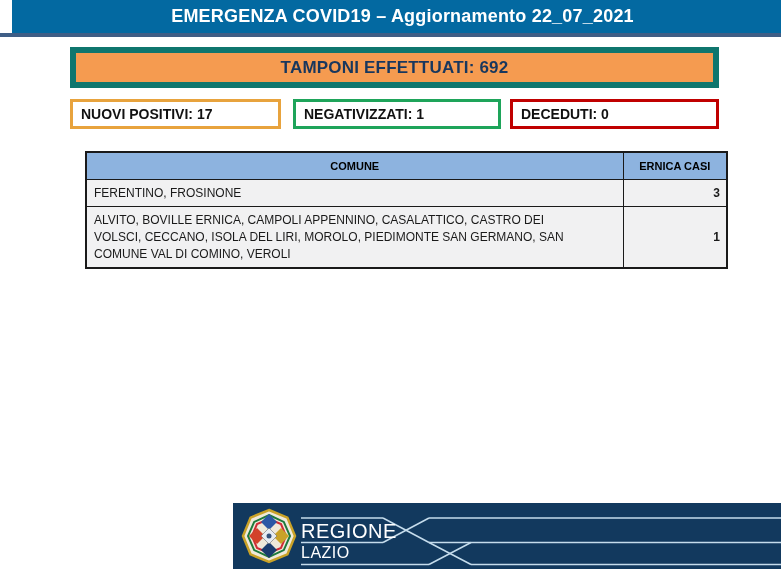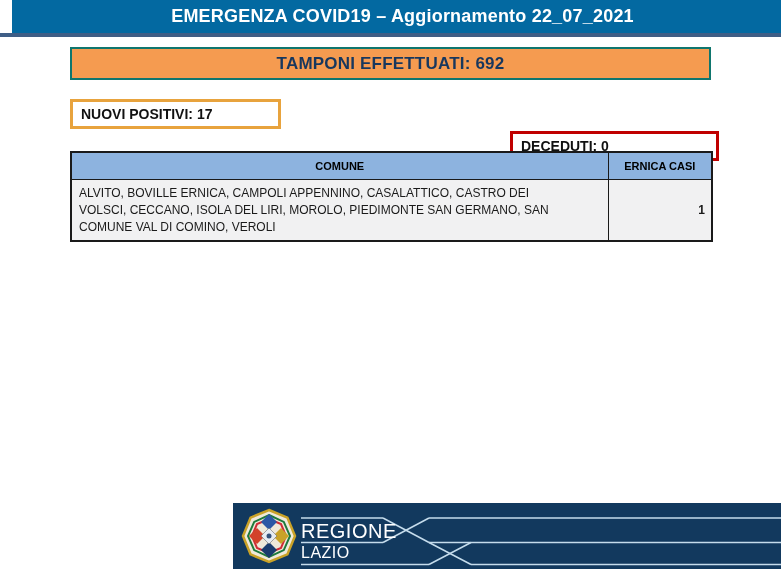--- a/index.html
+++ b/index.html
@@ -10,36 +10,36 @@
   
   .top-bar{
     position:absolute;left:12px;top:0;width:781px;height:33px;background:#0369a1;
     display:flex;align-items:center;justify-content:center;
   }
   .top-bar-title{color:#ffffff;font-weight:bold;font-size:18px;letter-spacing:.2px;}
   .top-bar-strip{position:absolute;left:0;top:33px;width:781px;height:4px;background:#3F5E86;}
   
   .tamponi-banner{
     position:absolute;left:70px;top:47px;width:637px;height:29px;
-    background:#F59B50;border:2px solid #0f766e;
+    background:#F59B50;border:6px solid #0f766e;
     display:flex;align-items:center;justify-content:center;
   }
   .tamponi-label{color:#17375E;font-weight:bold;font-size:17px;letter-spacing:.2px;}
   
   .stat-box{
     position:absolute;top:99px;height:24px;background:#ffffff;border:3px solid #999;
     display:flex;align-items:center;padding-left:8px;
   }
   .stat-label{font-weight:bold;font-size:14px;color:#111;}
   .stat-positivi{left:70px;width:197px;}
   .stat-negativizzati{left:293px;width:194px;}
   .stat-deceduti{left:510px;width:195px;}
   
   .cases-table{
-    position:absolute;left:70px;top:151px;width:641px;
+    position:absolute;left:85px;top:151px;width:641px;
     border-collapse:collapse;table-layout:fixed;
   }
   .cases-table th,.cases-table td{border:1px solid #1a1a1a;}
   .cases-table{border:2px solid #1a1a1a;}
   .cases-table th{
     background:#8DB3DF;height:24px;font-size:11px;font-weight:bold;color:#000;text-align:center;
   }
   .cases-table td{background:#F1F1F2;font-size:12px;vertical-align:middle;}
   td.comune-cell{padding:3px 45px 3px 7px;line-height:17px;}
   td.casi-cell{text-align:right;padding-right:6px;font-weight:bold;font-size:12px;}
@@ -63,36 +63,43 @@
   </div>
   <div class="top-bar-strip"></div>
 
   <div class="tamponi-banner">
     <span class="tamponi-label">TAMPONI EFFETTUATI: 692</span>
   </div>
 
   <div class="stat-box stat-positivi" style="border-color: rgb(232, 163, 61);">
     <span class="stat-label">NUOVI POSITIVI: 17</span>
   </div>
-  <div class="stat-box stat-deceduti" style="border-color: rgb(192, 0, 0); margin-top: 32px;">
+  <div class="stat-box stat-negativizzati" style="border-color: rgb(30, 164, 90);">
+    <span class="stat-label">NEGATIVIZZATI: 1</span>
+  </div>
+  <div class="stat-box stat-deceduti" style="border-color: rgb(192, 0, 0);">
     <span class="stat-label">DECEDUTI: 0</span>
   </div>
 
   <table class="cases-table">
     <colgroup>
         <col class="c1">
         <col class="c2">
       </colgroup>
     <thead>
       <tr>
         <th>COMUNE</th>
         <th>ERNICA CASI</th>
       </tr>
     </thead>
     <tbody>
+      <tr class="row-short">
+        <td class="comune-cell">FERENTINO, FROSINONE</td>
+        <td class="casi-cell">3</td>
+      </tr>
       <tr class="row-long">
         <td class="comune-cell">ALVITO, BOVILLE ERNICA, CAMPOLI APPENNINO, CASALATTICO, CASTRO DEI VOLSCI, CECCANO, ISOLA DEL LIRI, MOROLO, PIEDIMONTE SAN GERMANO, SAN COMUNE VAL DI COMINO, VEROLI</td>
         <td class="casi-cell">1</td>
       </tr>
     </tbody>
   </table>
 
   <div class="asl-block">
     
     

